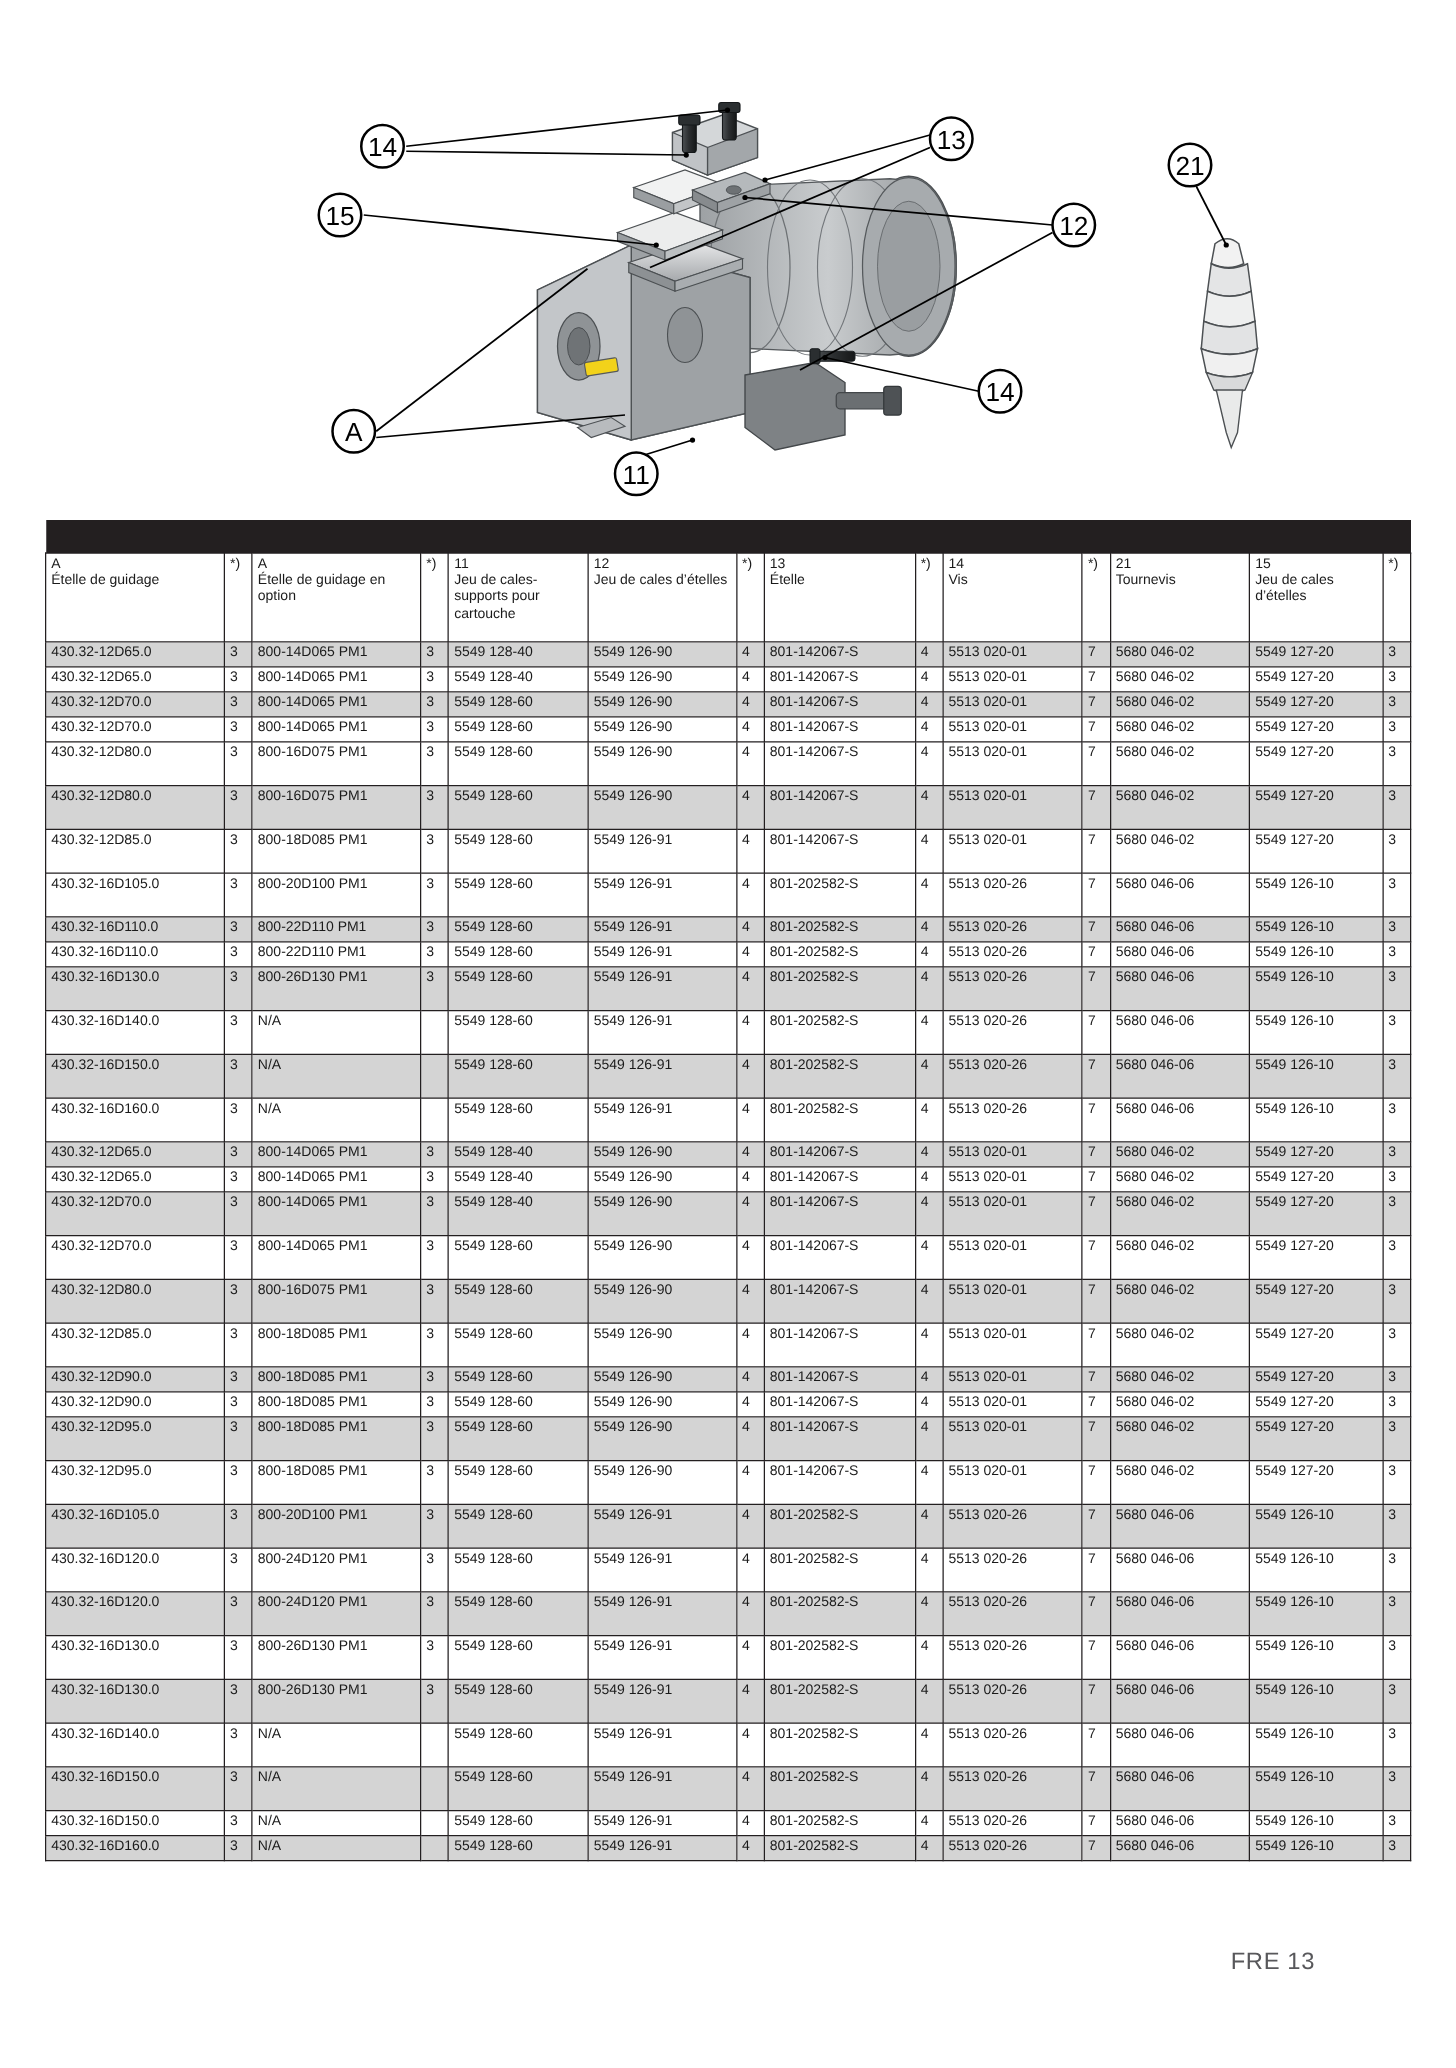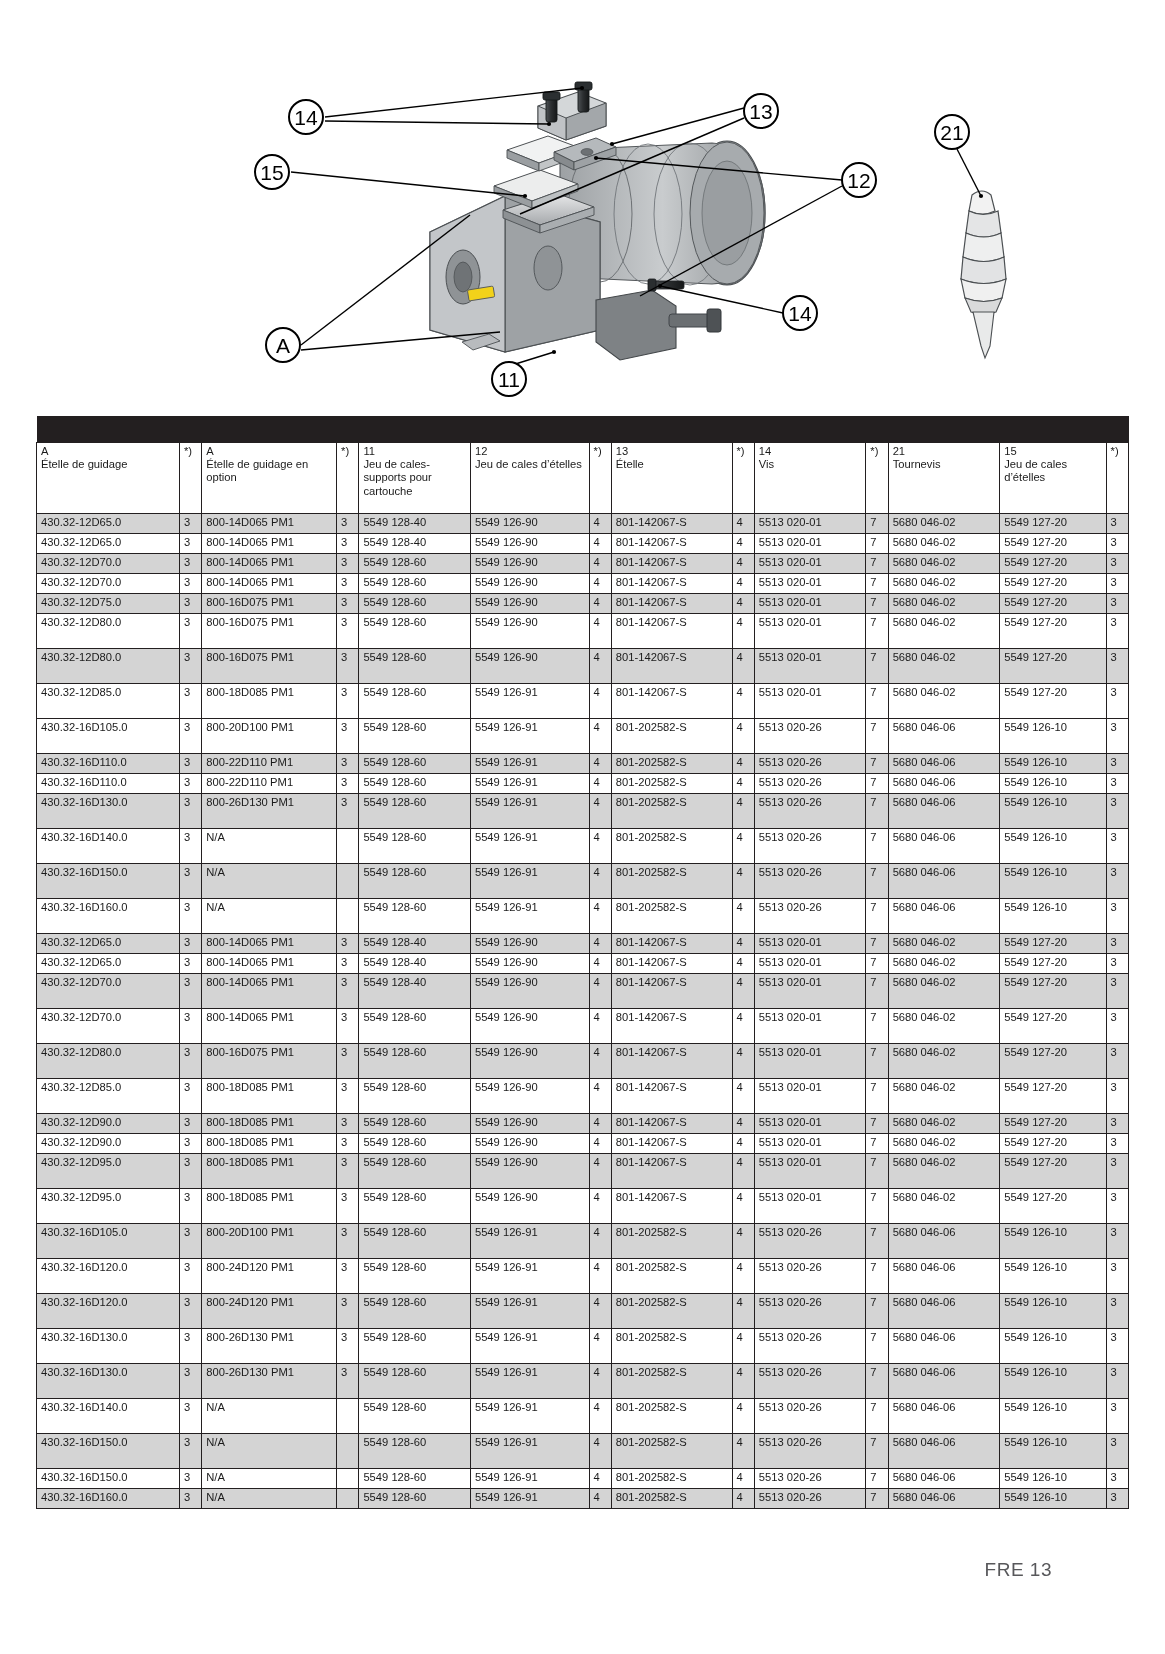--- a/index.html
+++ b/index.html
@@ -346,36 +346,20 @@
             <td>5549 126-90</td>
             <td>4</td>
             <td>801-142067-S</td>
             <td>4</td>
             <td>5513 020-01</td>
             <td>7</td>
             <td>5680 046-02</td>
             <td>5549 127-20</td>
             <td>3</td>
           </tr>
-          <tr class="h1 alt">
-            <td>430.32-12D75.0</td>
-            <td>3</td>
-            <td>800-16D075 PM1</td>
-            <td>3</td>
-            <td>5549 128-60</td>
-            <td>5549 126-90</td>
-            <td>4</td>
-            <td>801-142067-S</td>
-            <td>4</td>
-            <td>5513 020-01</td>
-            <td>7</td>
-            <td>5680 046-02</td>
-            <td>5549 127-20</td>
-            <td>3</td>
-          </tr>
           <tr class="h3">
             <td>430.32-12D80.0</td>
             <td>3</td>
             <td>800-16D075 PM1</td>
             <td>3</td>
             <td>5549 128-60</td>
             <td>5549 126-90</td>
             <td>4</td>
             <td>801-142067-S</td>
             <td>4</td>

